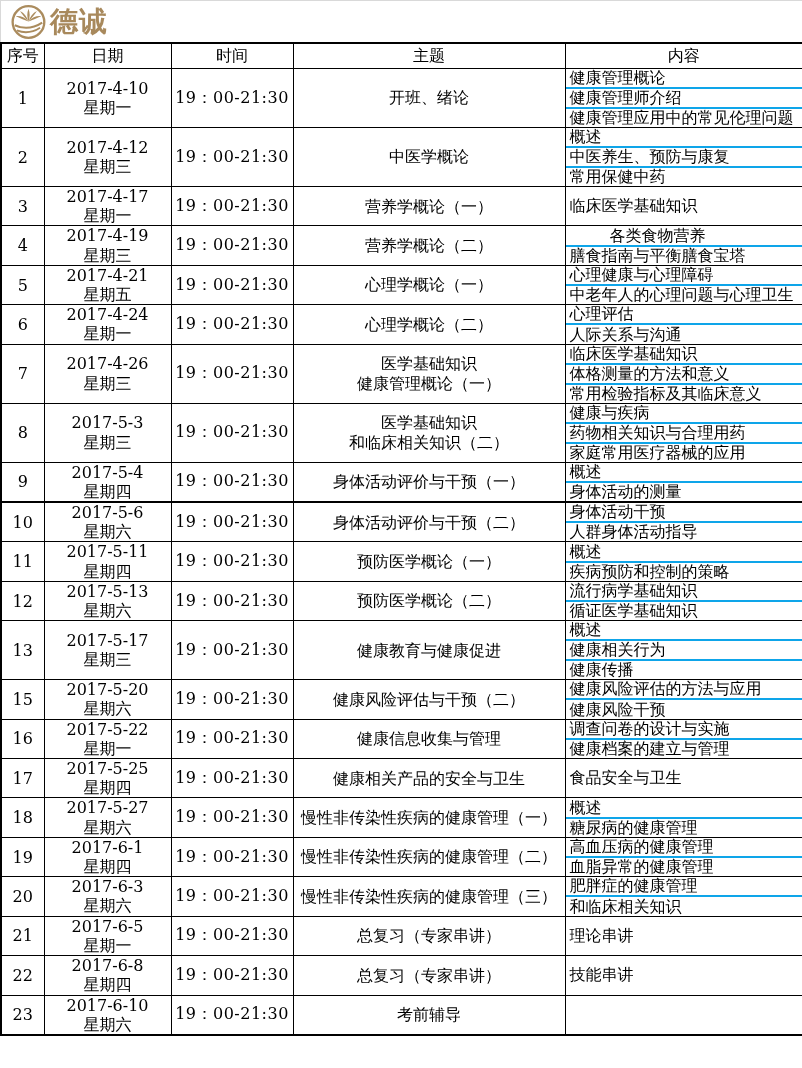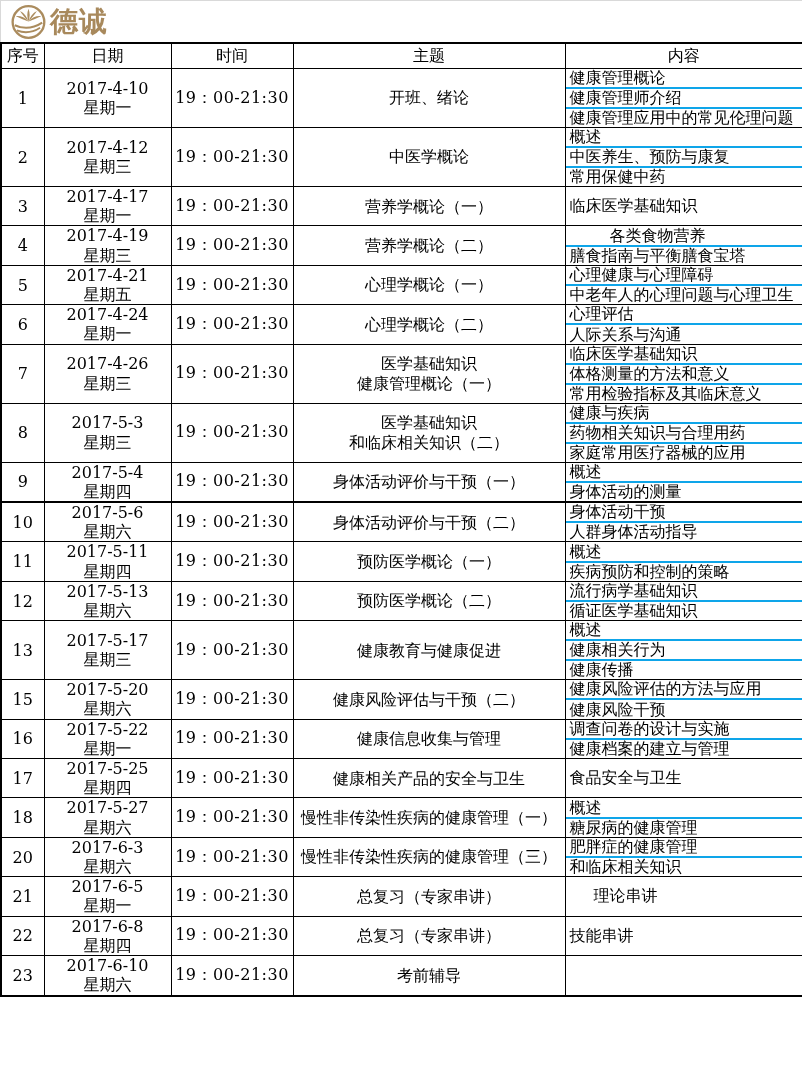--- a/index.html
+++ b/index.html
@@ -409,20 +409,37 @@
             <div>慢性非传染性疾病的健康管理（一）</div>
           </td>
           <td class="content-cell" style="height: 38.4px;">
             <div class="content-stack">
               <div class="content-item" style="height: 19.2px;">概述</div>
               <div class="content-item" style="height: 19.2px;">糖尿病的健康管理</div>
             </div>
           </td>
         </tr>
         <tr class="row" style="height: 38.4px;">
+          <td class="no-cell">19</td>
+          <td class="date-cell">
+            <div>2017-6-1</div>
+            <div>星期四</div>
+          </td>
+          <td class="time-cell">19：00-21:30</td>
+          <td class="topic-cell">
+            <div>慢性非传染性疾病的健康管理（二）</div>
+          </td>
+          <td class="content-cell" style="height: 38.4px;">
+            <div class="content-stack">
+              <div class="content-item" style="height: 19.2px;">高血压病的健康管理</div>
+              <div class="content-item" style="height: 19.2px;">血脂异常的健康管理</div>
+            </div>
+          </td>
+        </tr>
+        <tr class="row" style="height: 38.4px;">
           <td class="no-cell">20</td>
           <td class="date-cell">
             <div>2017-6-3</div>
             <div>星期六</div>
           </td>
           <td class="time-cell">19：00-21:30</td>
           <td class="topic-cell">
             <div>慢性非传染性疾病的健康管理（三）</div>
           </td>
           <td class="content-cell" style="height: 38.4px;">
@@ -435,21 +452,21 @@
         <tr class="row" style="height: 38.4px;">
           <td class="no-cell">21</td>
           <td class="date-cell">
             <div>2017-6-5</div>
             <div>星期一</div>
           </td>
           <td class="time-cell">19：00-21:30</td>
           <td class="topic-cell">
             <div>总复习（专家串讲）</div>
           </td>
-          <td class="content-cell" style="height: 38.4px; padding-left: 24px;">
+          <td class="content-cell" style="height: 38.4px;">
             <div class="content-stack">
               <div class="content-item" style="height: 38.4px;">理论串讲</div>
             </div>
           </td>
         </tr>
         <tr class="row" style="height: 38.4px;">
           <td class="no-cell">22</td>
           <td class="date-cell">
             <div>2017-6-8</div>
             <div>星期四</div>

